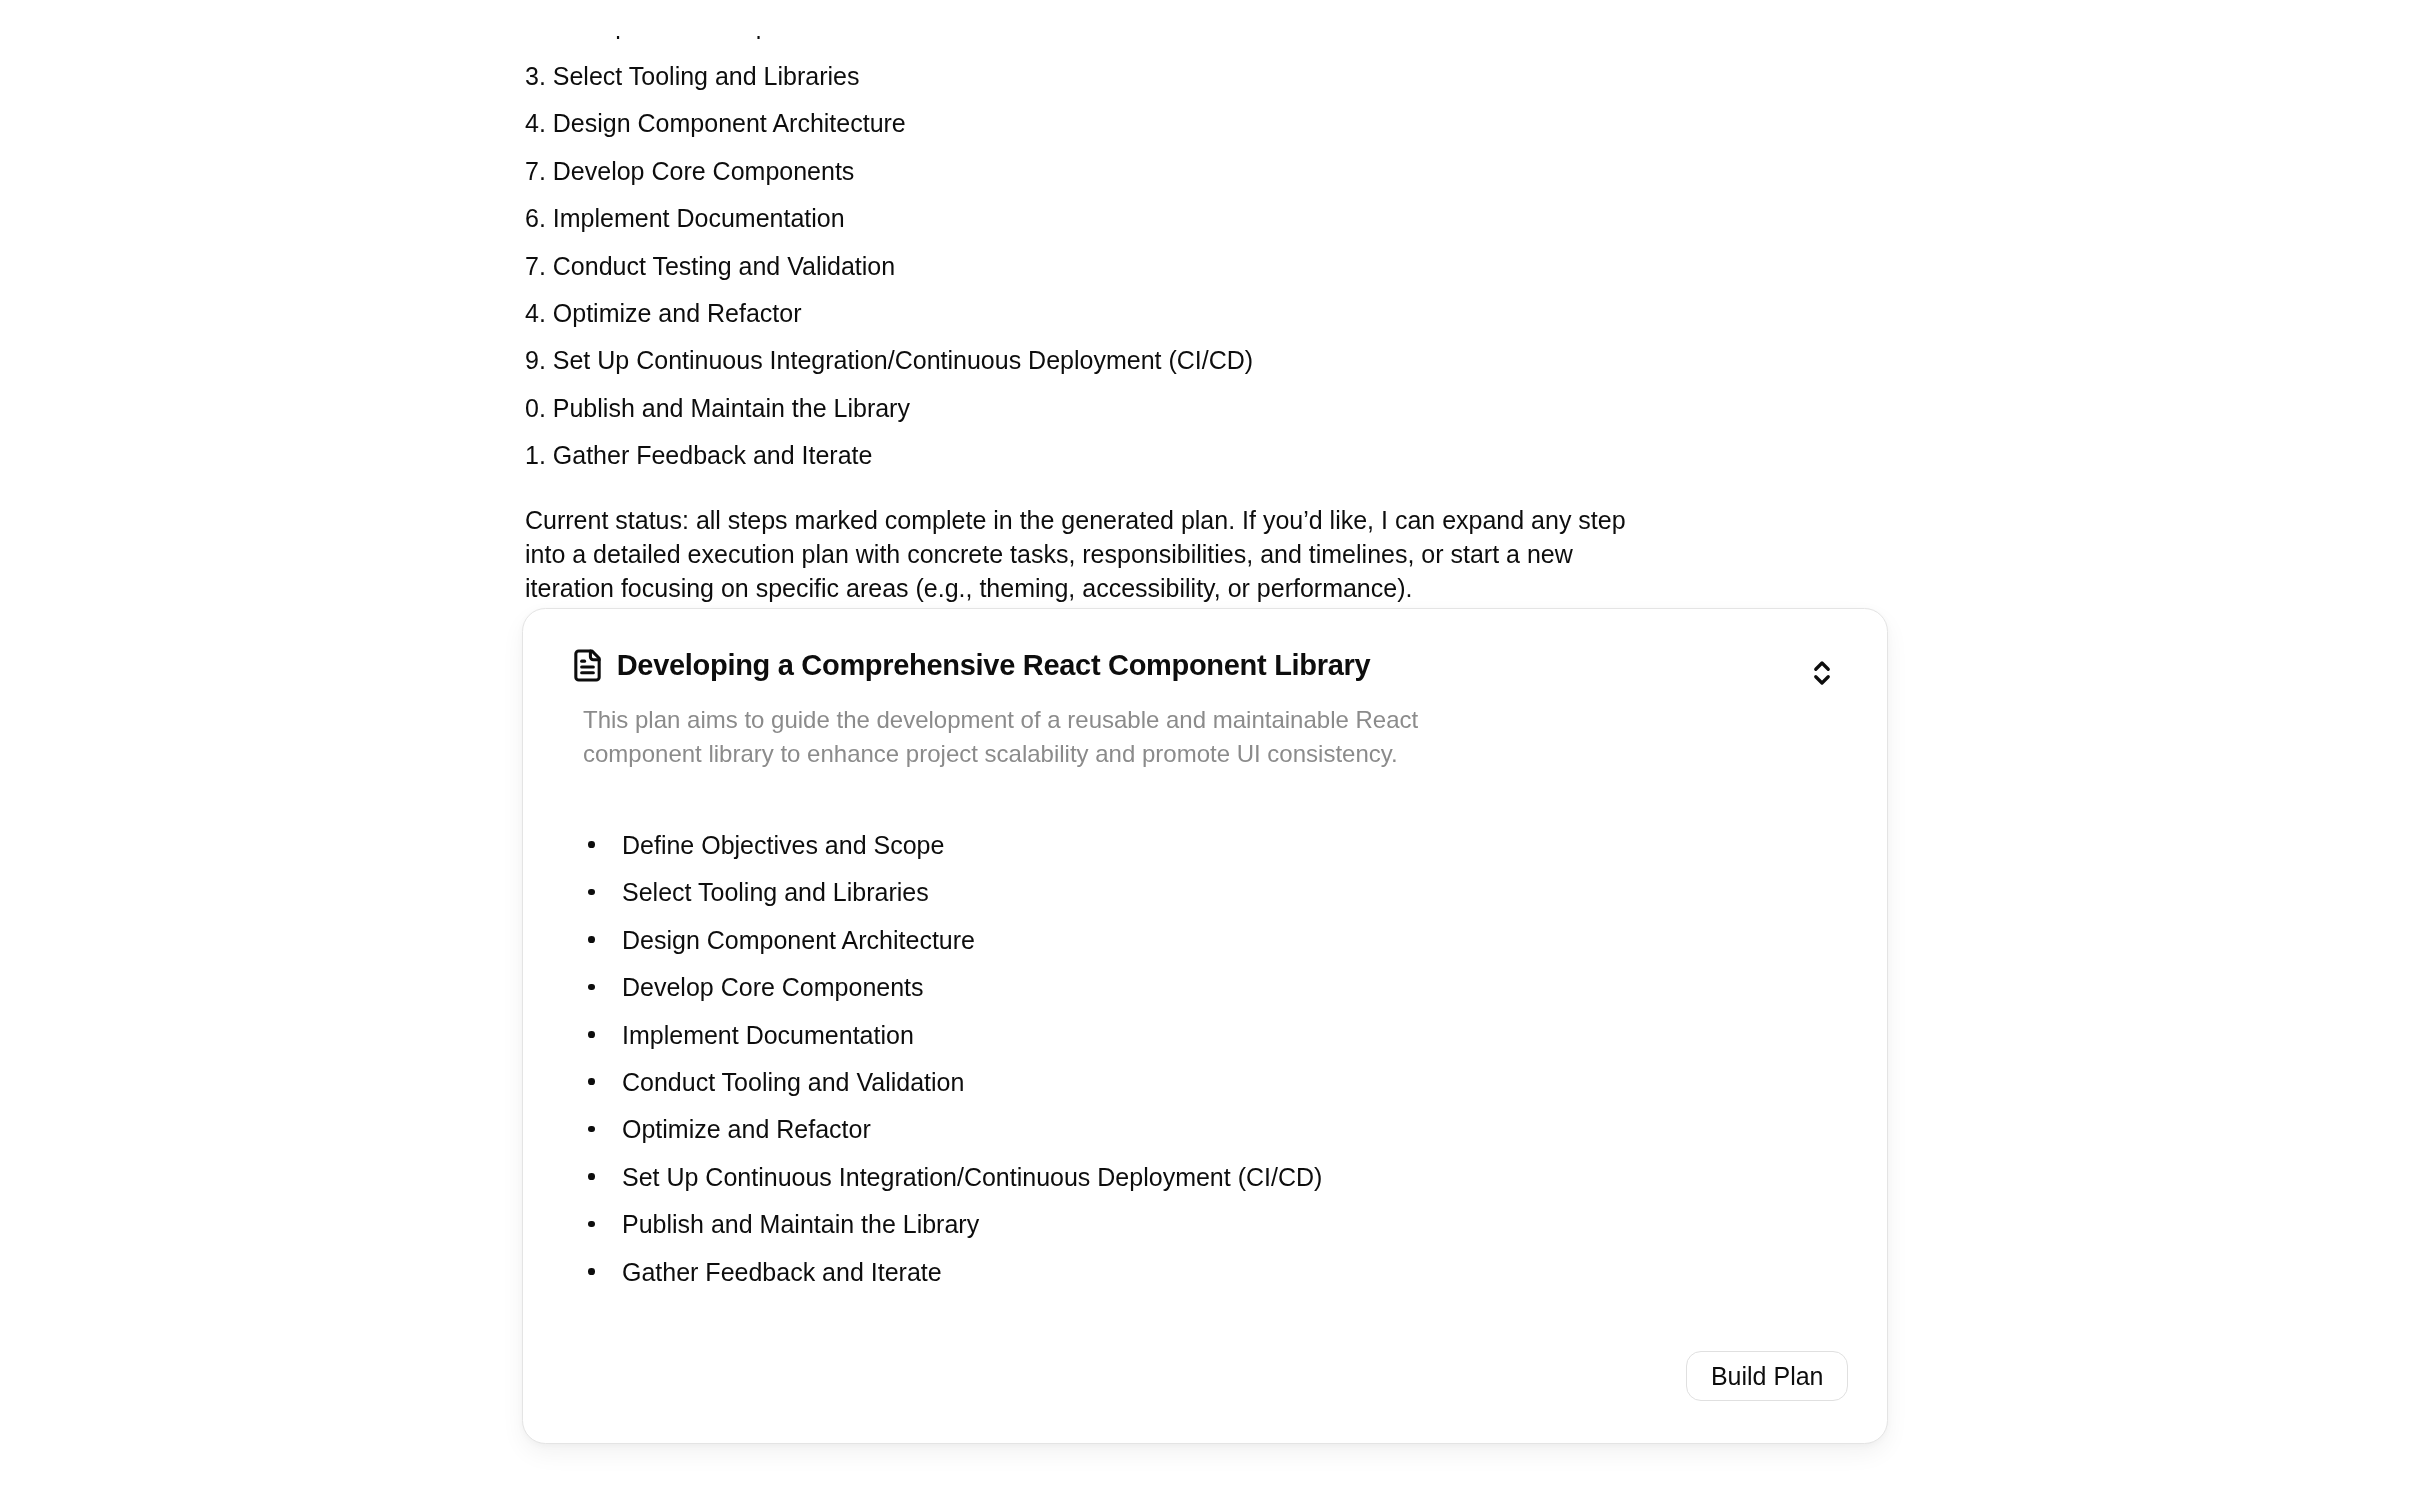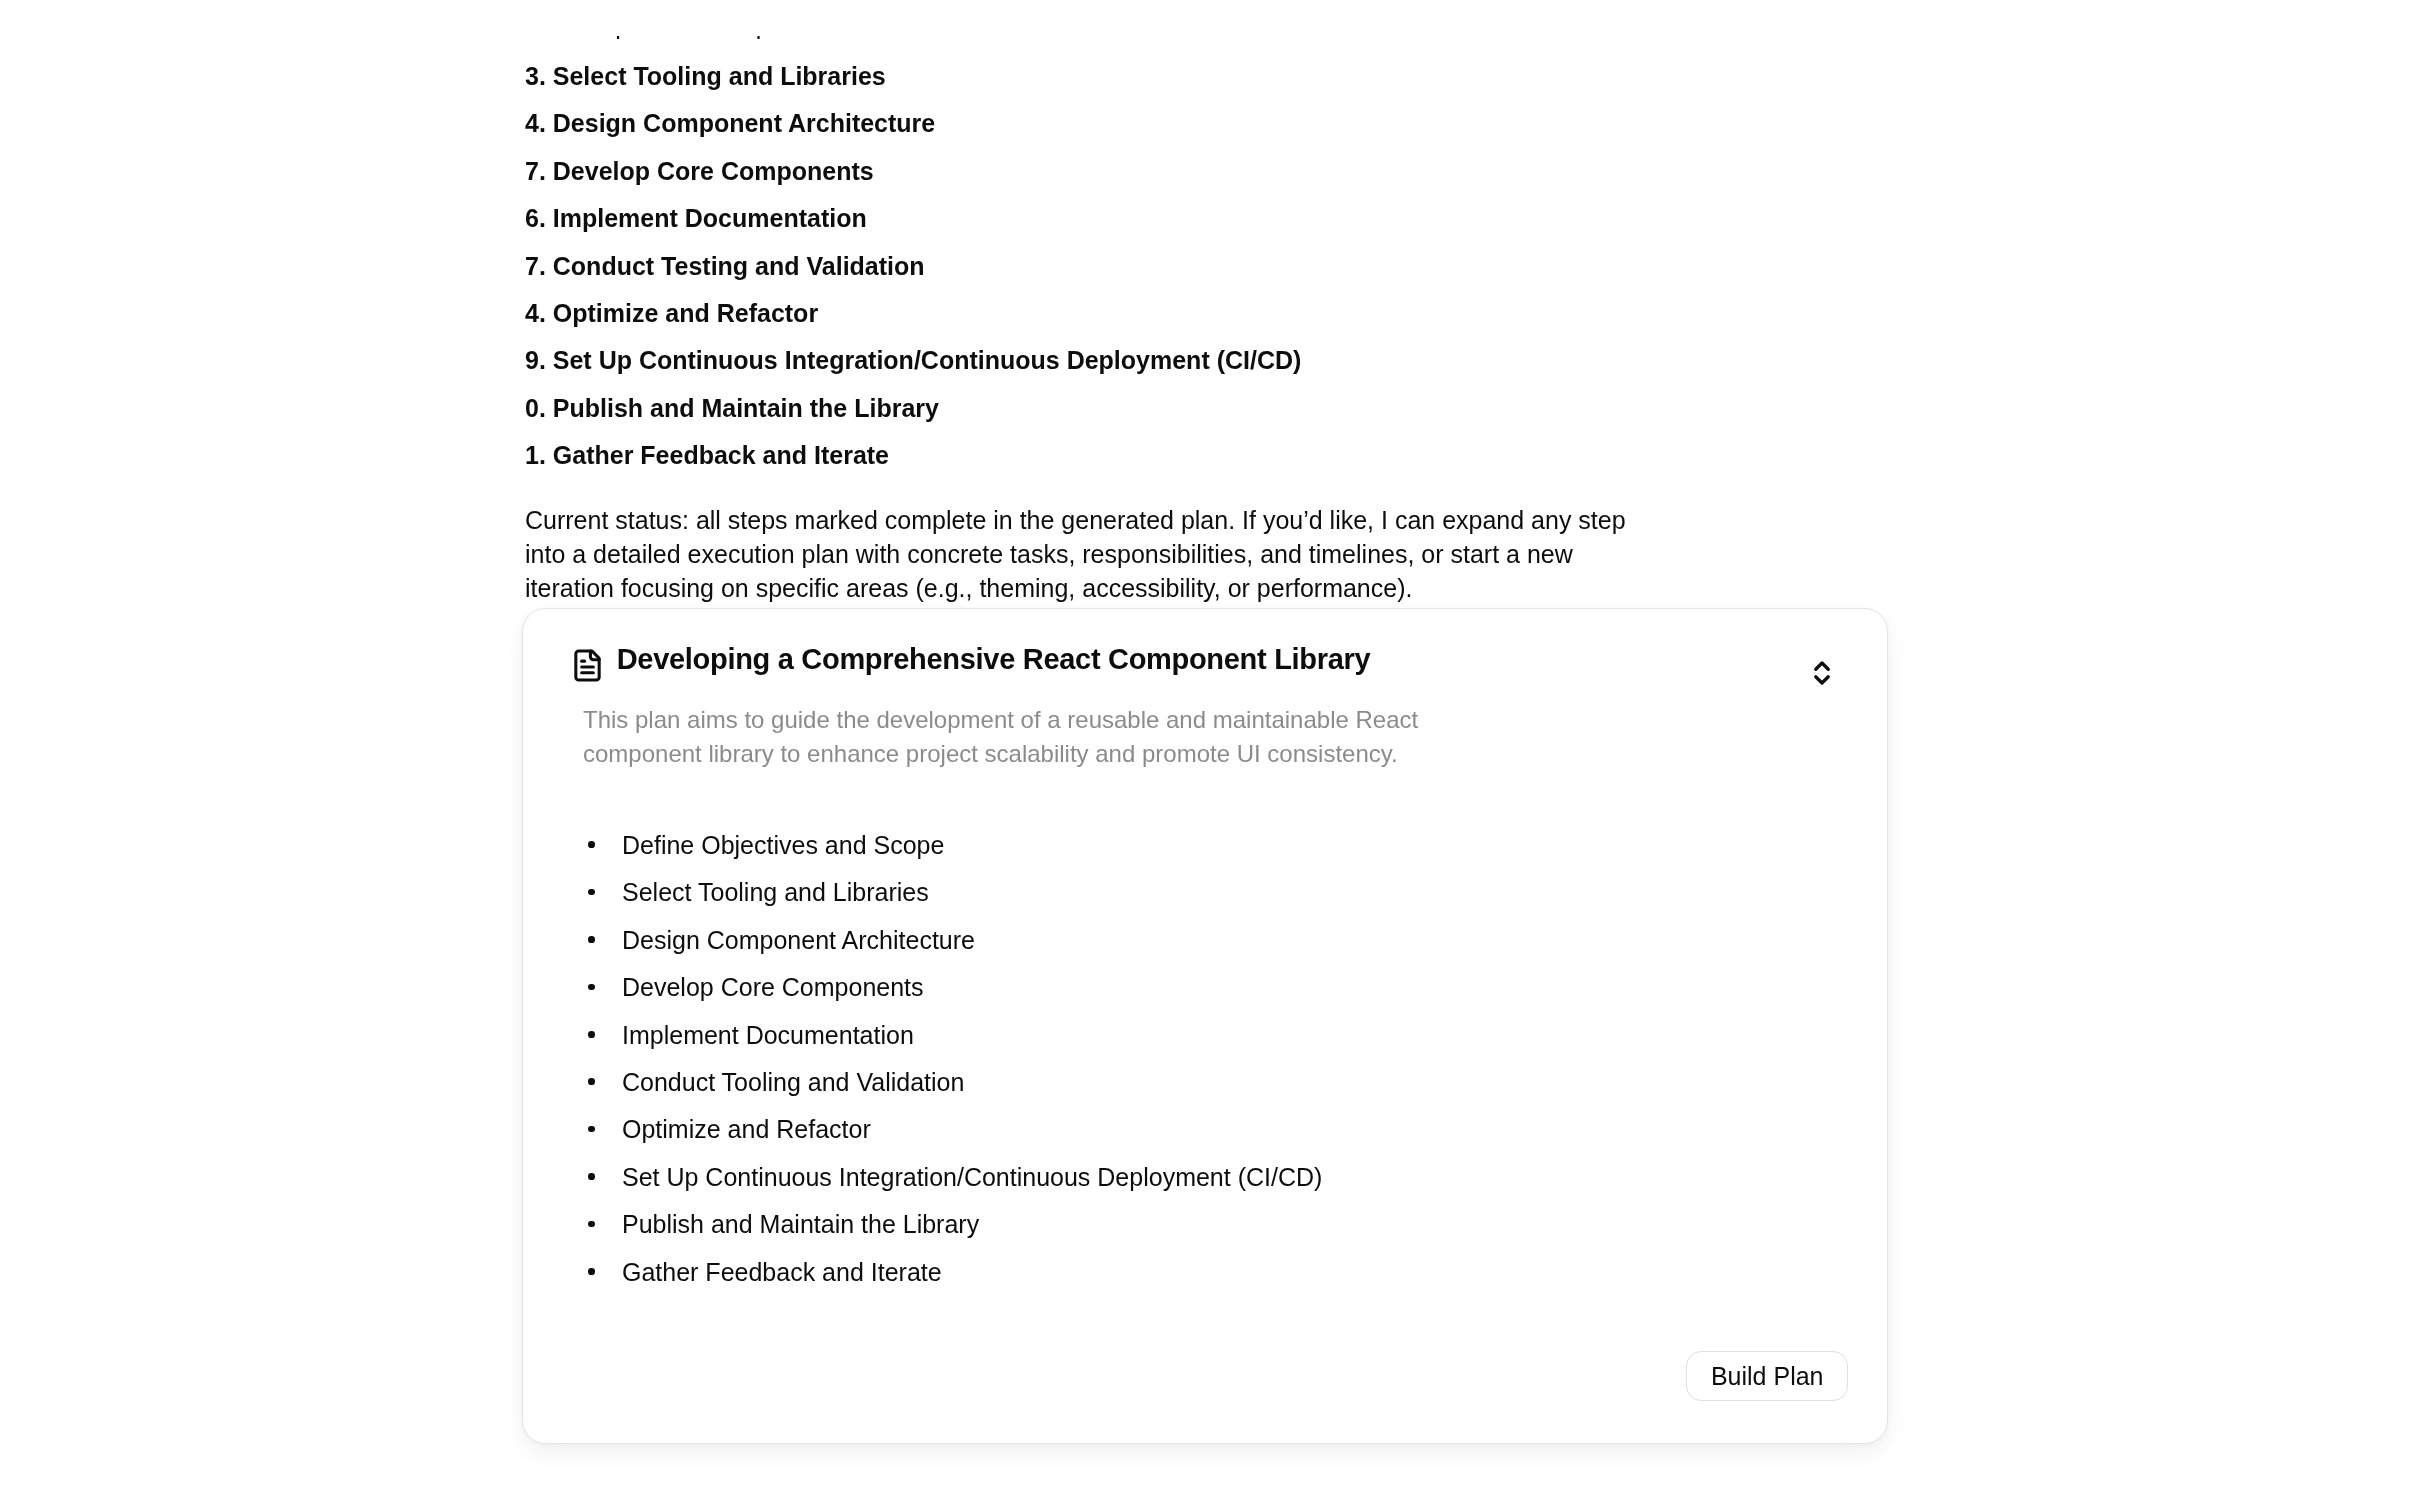--- a/index.html
+++ b/index.html
@@ -12,42 +12,42 @@
   .screen { position: relative; width: 2413px; height: 1508px; background: #ffffff; overflow: hidden; }
 
   
   .clipped-line-wrap p {
     position: absolute; left: 525px; top: 7.5px; margin: 0;
     font-size: 25px; line-height: 34px; white-space: nowrap; color: #0d0d0d;
   }
   .top-mask { position: absolute; left: 0; top: 0; width: 100%; height: 36px; background: #ffffff; z-index: 3; }
 
   
-  .numbered-list { position: absolute; left: 525px; top: 59px; font-weight: bold; }
+  .numbered-list { position: absolute; left: 525px; top: 59px; }
   .numbered-list .step {
     margin: 0 0 13.4px 0; font-size: 25px; line-height: 34px;
     white-space: nowrap; color: #0d0d0d;
   }
 
   
   .status-para { position: absolute; left: 525px; top: 503px; }
   .status-para .status-line {
     font-size: 25px; line-height: 34px; white-space: nowrap; color: #0d0d0d;
   }
 
   
   .plan-card {
     position: absolute; left: 522px; top: 608px; width: 1366px; height: 836px;
     box-sizing: border-box; background: #ffffff;
     border: 1.7px solid #e4e4e4; border-radius: 23.5px;
     box-shadow: 0 10px 23.5px rgba(0,0,0,0.05), 0 1.7px 6.7px rgba(0,0,0,0.03);
   }
   .card-header {
     position: absolute; left: 47px; top: 34px; height: 44px;
-    display: flex; gap: 11.7px;
+    display: flex; align-items: center; gap: 11.7px;
   }
   .file-icon { display: flex; align-items: center; }
   .file-icon svg { display: block; }
   .card-title {
     margin: 0; font-size: 29px; font-weight: 700; letter-spacing: -0.3px;
     color: #0d0d0d; white-space: nowrap;
   }
   .expand-btn {
     position: absolute; right: 47px; top: 47px; width: 37px; height: 37px;
     display: flex; align-items: center; justify-content: center;

